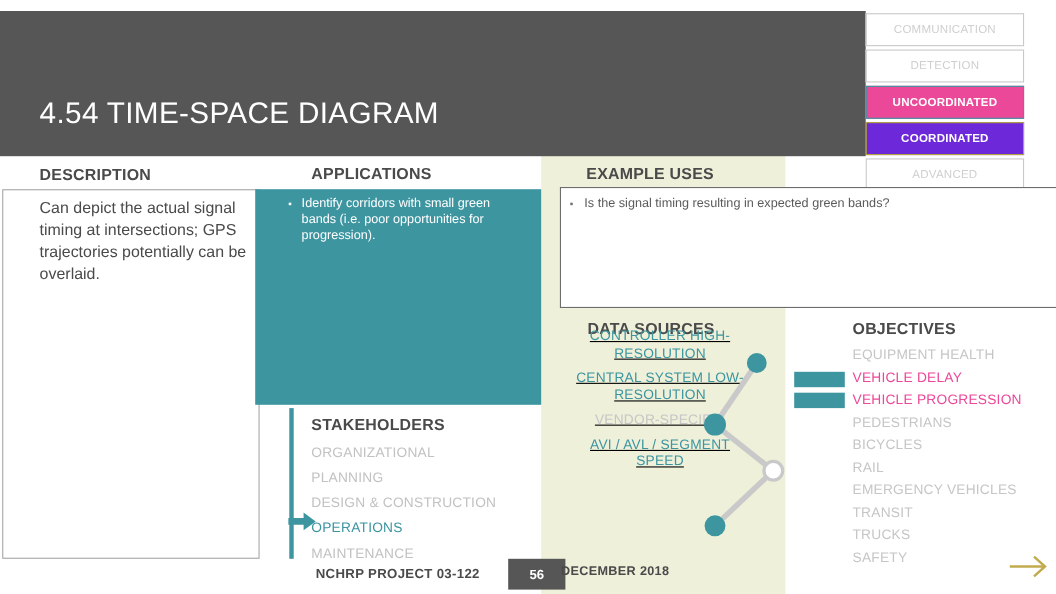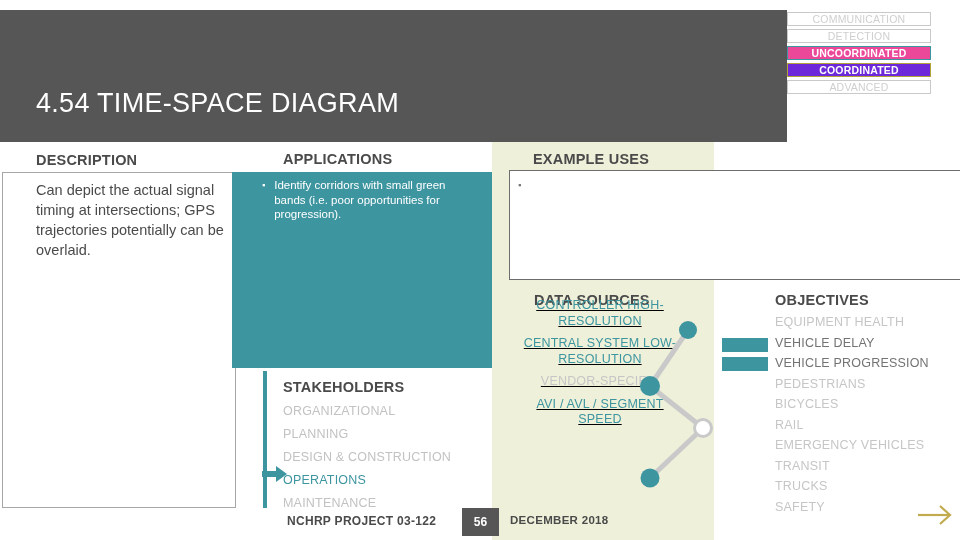--- a/index.html
+++ b/index.html
@@ -23,21 +23,21 @@
   }
   .slide-title{
     position:absolute;left:36px;top:88px;
     font-size:27px;font-weight:400;color:#ffffff;letter-spacing:.3px;
     white-space:nowrap;
   }
 
   
   .badges{position:absolute;left:787px;top:12px;width:146px;}
   .badge{
-    width:144px;height:14px;margin-bottom:3px;box-sizing:border-box;
+    width:144px;height:30px;margin-bottom:3px;box-sizing:border-box;
     display:flex;align-items:center;justify-content:center;
     font-size:10.5px;letter-spacing:.2px;text-transform:uppercase;
   }
   .badge.off{border:1px solid #c9c9c9;color:#cfcfcf;font-weight:400;background:#fff;}
   .badge.teal{background:#ec4899;color:#ffffff;font-weight:bold;border:1px solid #3d95a0;}
   .badge.gold{background:#6d28d9;color:#ffffff;font-weight:bold;border:1px solid #b3a33b;}
 
   
   .sec-head{
     position:absolute;font-size:14.5px;font-weight:bold;color:#4a4a4a;
@@ -107,33 +107,33 @@
   }
   .ds-item.muted{color:#c6c6c6;}
   .ds-graph{position:absolute;left:630px;top:310px;width:100px;height:190px;}
 
   
   .obj-list{position:absolute;left:775px;top:315px;width:180px;}
   .obj-item{
     font-size:12.5px;line-height:15.5px;color:#c6c6c6;letter-spacing:.2px;
     text-transform:uppercase;margin-bottom:5px;white-space:nowrap;
   }
-  .obj-item.active{color:#737373;}
+  .obj-item.active{color:#ec4899;}
   .obj-bar{position:absolute;left:722px;width:46px;height:14px;background:#3d95a0;}
   #obj-bar-1{top:338px;}
   #obj-bar-2{top:357px;}
   .next-arrow{position:absolute;left:916px;top:502px;width:38px;height:26px;}
 
   
   .footer-project{
     position:absolute;left:287px;top:514px;font-size:12px;font-weight:bold;
     color:#4a4a4a;letter-spacing:.3px;text-transform:uppercase;
   }
   .footer-page{
-    position:absolute;left:462px;top:508px;width:37px;height:28px;background:#565656;
+    position:absolute;left:462px;top:508px;width:52px;height:28px;background:#565656;
     display:flex;align-items:center;justify-content:center;
     color:#ffffff;font-size:12px;font-weight:bold;
   }
   .footer-date{
     position:absolute;left:510px;top:514px;font-size:11.5px;font-weight:bold;
     color:#4a4a4a;letter-spacing:.3px;text-transform:uppercase;
   }
 </style>
 </head>
 <body>
@@ -162,20 +162,21 @@
   <div class="apps-bullet">
     <span class="dot">▪</span>
     <span class="txt">Identify corridors with small green bands (i.e. poor opportunities for progression).</span>
   </div>
   <div class="teal-rule"></div>
 
   <div class="sec-head" id="h-example">EXAMPLE USES</div>
   <div class="example-box"></div>
   <div class="example-bullet">
     <span class="dot">▪</span>
+    <span class="txt">Is the signal timing resulting in expected green bands?</span>
   </div>
 
   <div class="sec-head" id="h-stakeholders">STAKEHOLDERS</div>
   <div class="stake-list">
     <div class="stake-item">ORGANIZATIONAL</div>
     <div class="stake-item">PLANNING</div>
     <div class="stake-item">DESIGN &amp; CONSTRUCTION</div>
     <div class="stake-item active">OPERATIONS</div>
     <div class="stake-item">MAINTENANCE</div>
   </div>

